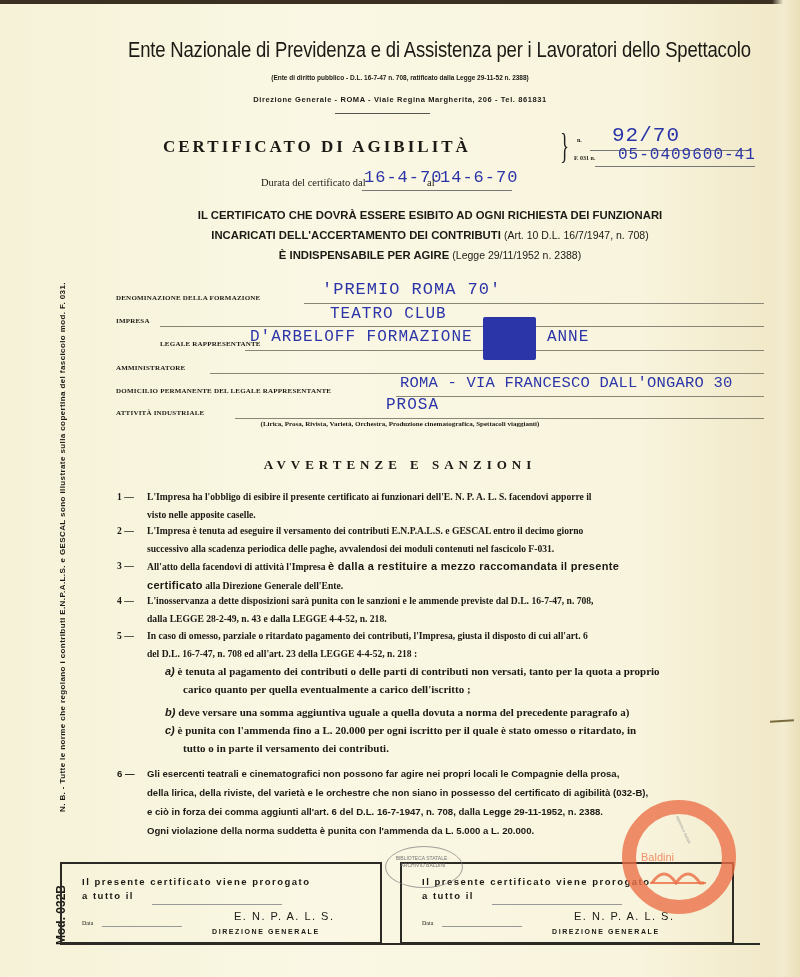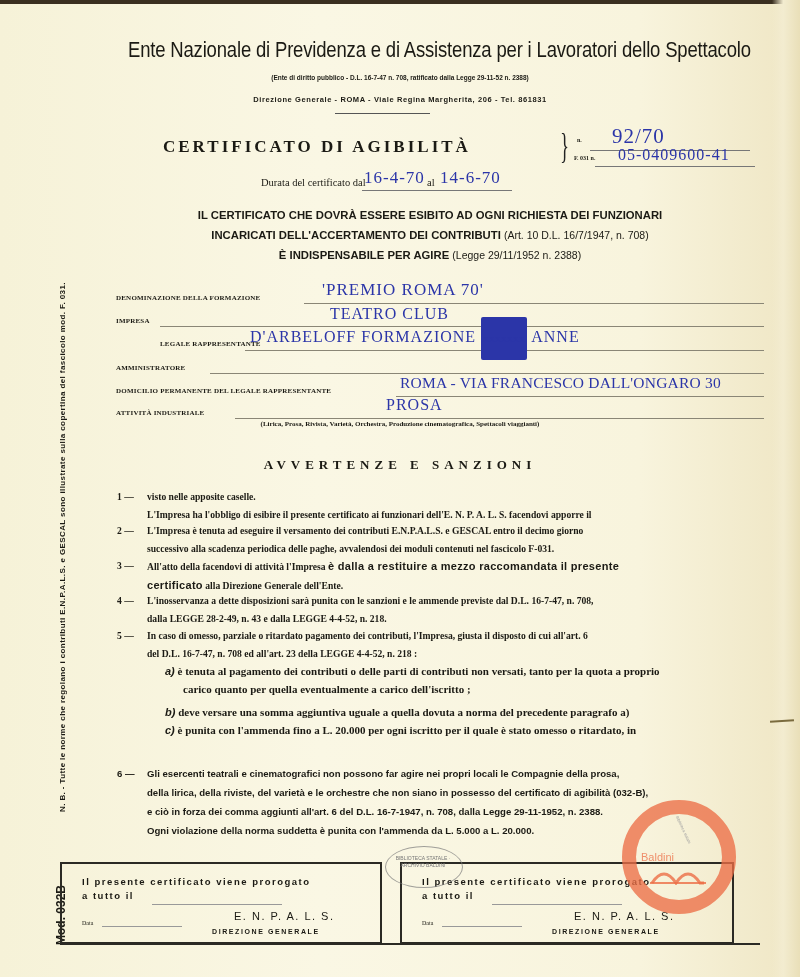--- a/index.html
+++ b/index.html
@@ -12,21 +12,21 @@
   .paper {
     position: absolute; left: 0; top: 0; width: 800px; height: 977px;
     background: linear-gradient(90deg, #f6f2d8 0%, #faf7e4 40%, #f8f4dd 80%, #efe6c4 100%);
   }
   .top-edge { position: absolute; left: 0; top: 0; width: 800px; height: 4px; background: #3a2f20; }
   .right-edge { position: absolute; right: 0; top: 0; width: 28px; height: 977px;
     background: linear-gradient(90deg, rgba(255,255,255,0) 0%, #f3ecd0 40%, #e9dfb8 100%); }
   .crease { position: absolute; left: 770px; top: 720px; width: 24px; height: 2px; background: #7a6b3e; transform: rotate(-4deg); }
 
   .abs { position: absolute; }
-  .hand { font-family: Liberation Serif, serif; color: #2b35a8; letter-spacing: 1px; }
+  .hand { font-family: Liberation Mono, monospace; color: #2b35a8; letter-spacing: 1px; }
 
   .header-title { left: 128px; top: 38px; font-family: "Liberation Sans", sans-serif; font-size: 21.5px; transform: scaleX(0.86); transform-origin: left; white-space: nowrap; letter-spacing: -0.2px; }
   .header-sub { left: 0; width: 800px; top: 74px; text-align: center; font-size: 6.5px; font-weight: bold; font-family: "Liberation Sans", sans-serif; }
   .header-address { left: 0; width: 800px; top: 95px; text-align: center; font-size: 7.5px; font-weight: bold; font-family: "Liberation Sans", sans-serif; letter-spacing: 0.6px; }
   .header-rule { left: 335px; top: 113px; width: 95px; height: 1px; background: #555; }
 
   .cert-title { left: 163px; top: 137px; font-size: 17px; font-weight: bold; letter-spacing: 3px; }
   .brace { left: 556px; top: 128px; font-size: 36px; font-weight: normal; line-height: 1; color: #222; transform: scaleX(0.5); }
   .num-label { left: 577px; top: 137px; font-size: 6px; font-weight: bold; }
   .num-line { left: 590px; top: 150px; width: 160px; height: 1px; background: #777; }
@@ -146,22 +146,22 @@
   <div class="abs field-label" style="left:116px;top:409px;">ATTIVITÀ INDUSTRIALE</div>
   <div class="abs field-line" style="left:235px;top:418px;width:529px;"></div>
   <div class="abs field-value hand" style="left:386px;top:396px;">PROSA</div>
   <div class="abs activity-note">(Lirica, Prosa, Rivista, Varietà, Orchestra, Produzione cinematografica, Spettacoli viaggianti)</div>
 
   <div class="abs avv-title">AVVERTENZE E SANZIONI</div>
 
   <div class="abs avv-item" style="top:488px;">
     <span class="num">1 —</span>
     <div class="body">
+      <span class="indent">L'Impresa ha l'obbligo di esibire il presente certificato ai funzionari dell'E. N. P. A. L. S. facendovi apporre il</span>
       <span class="indent">visto nelle apposite caselle.</span>
-      <span class="indent">L'Impresa ha l'obbligo di esibire il presente certificato ai funzionari dell'E. N. P. A. L. S. facendovi apporre il</span>
     </div>
   </div>
 
   <div class="abs avv-item" style="top:522px;">
     <span class="num">2 —</span>
     <div class="body">
       <span class="indent">L'Impresa è tenuta ad eseguire il versamento dei contributi E.N.P.A.L.S. e GESCAL entro il decimo giorno</span>
       <span class="indent">successivo alla scadenza periodica delle paghe, avvalendosi dei moduli contenuti nel fascicolo F-031.</span>
     </div>
   </div>
@@ -203,20 +203,21 @@
   </div>
 
   <div class="abs sub-item" style="top:703px;">
     <i>b)</i>
     <span>deve versare una somma aggiuntiva uguale a quella dovuta a norma del precedente paragrafo a)</span>
   </div>
 
   <div class="abs sub-item" style="top:721px;">
     <i>c)</i>
     <span>è punita con l'ammenda fino a L. 20.000 per ogni iscritto per il quale è stato omesso o ritardato, in</span>
+    <div style="margin-left:18px;">tutto o in parte il versamento dei contributi.</div>
   </div>
 
   <div class="abs avv-item item6" style="top:764px;">
     <span class="num">6 —</span>
     <div class="body">
       <span class="indent">Gli esercenti teatrali e cinematografici non possono far agire nei propri locali le Compagnie della prosa,</span>
       <span class="indent">della lirica, della riviste, del varietà e le orchestre che non siano in possesso del certificato di agibilità (032-B),</span>
       <span class="indent">e ciò in forza dei comma aggiunti all'art. 6 del D.L. 16-7-1947, n. 708, dalla Legge 29-11-1952, n. 2388.</span>
       <span class="indent">Ogni violazione della norma suddetta è punita con l'ammenda da L. 5.000 a L. 20.000.</span>
     </div>

